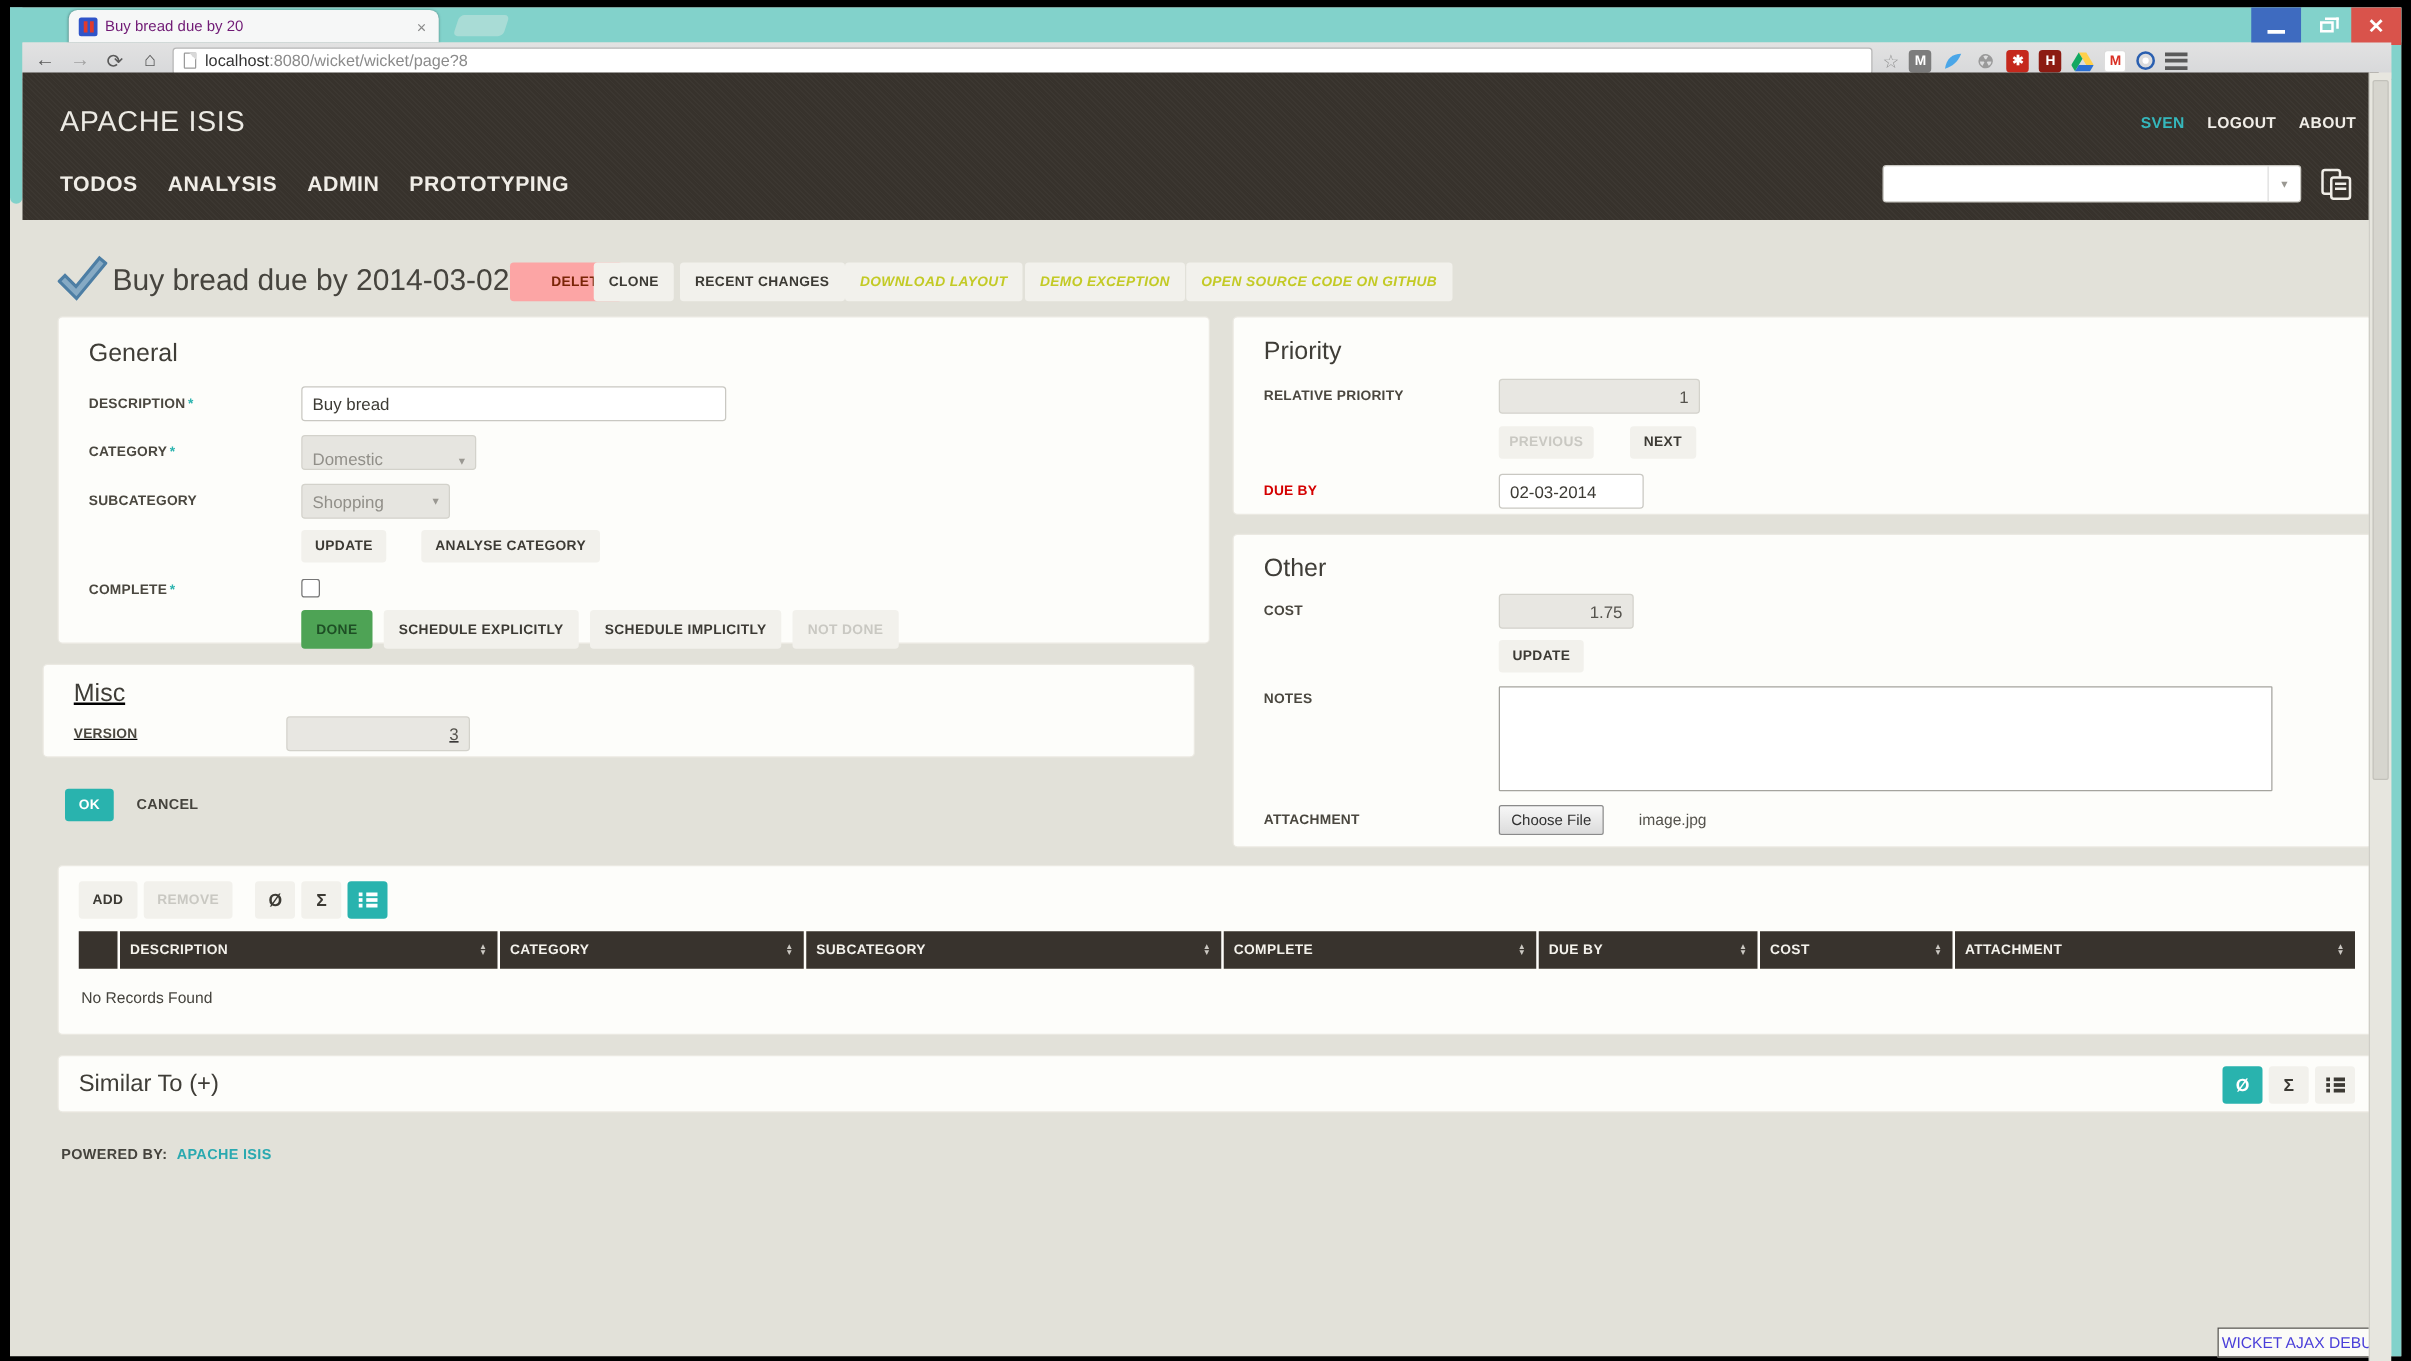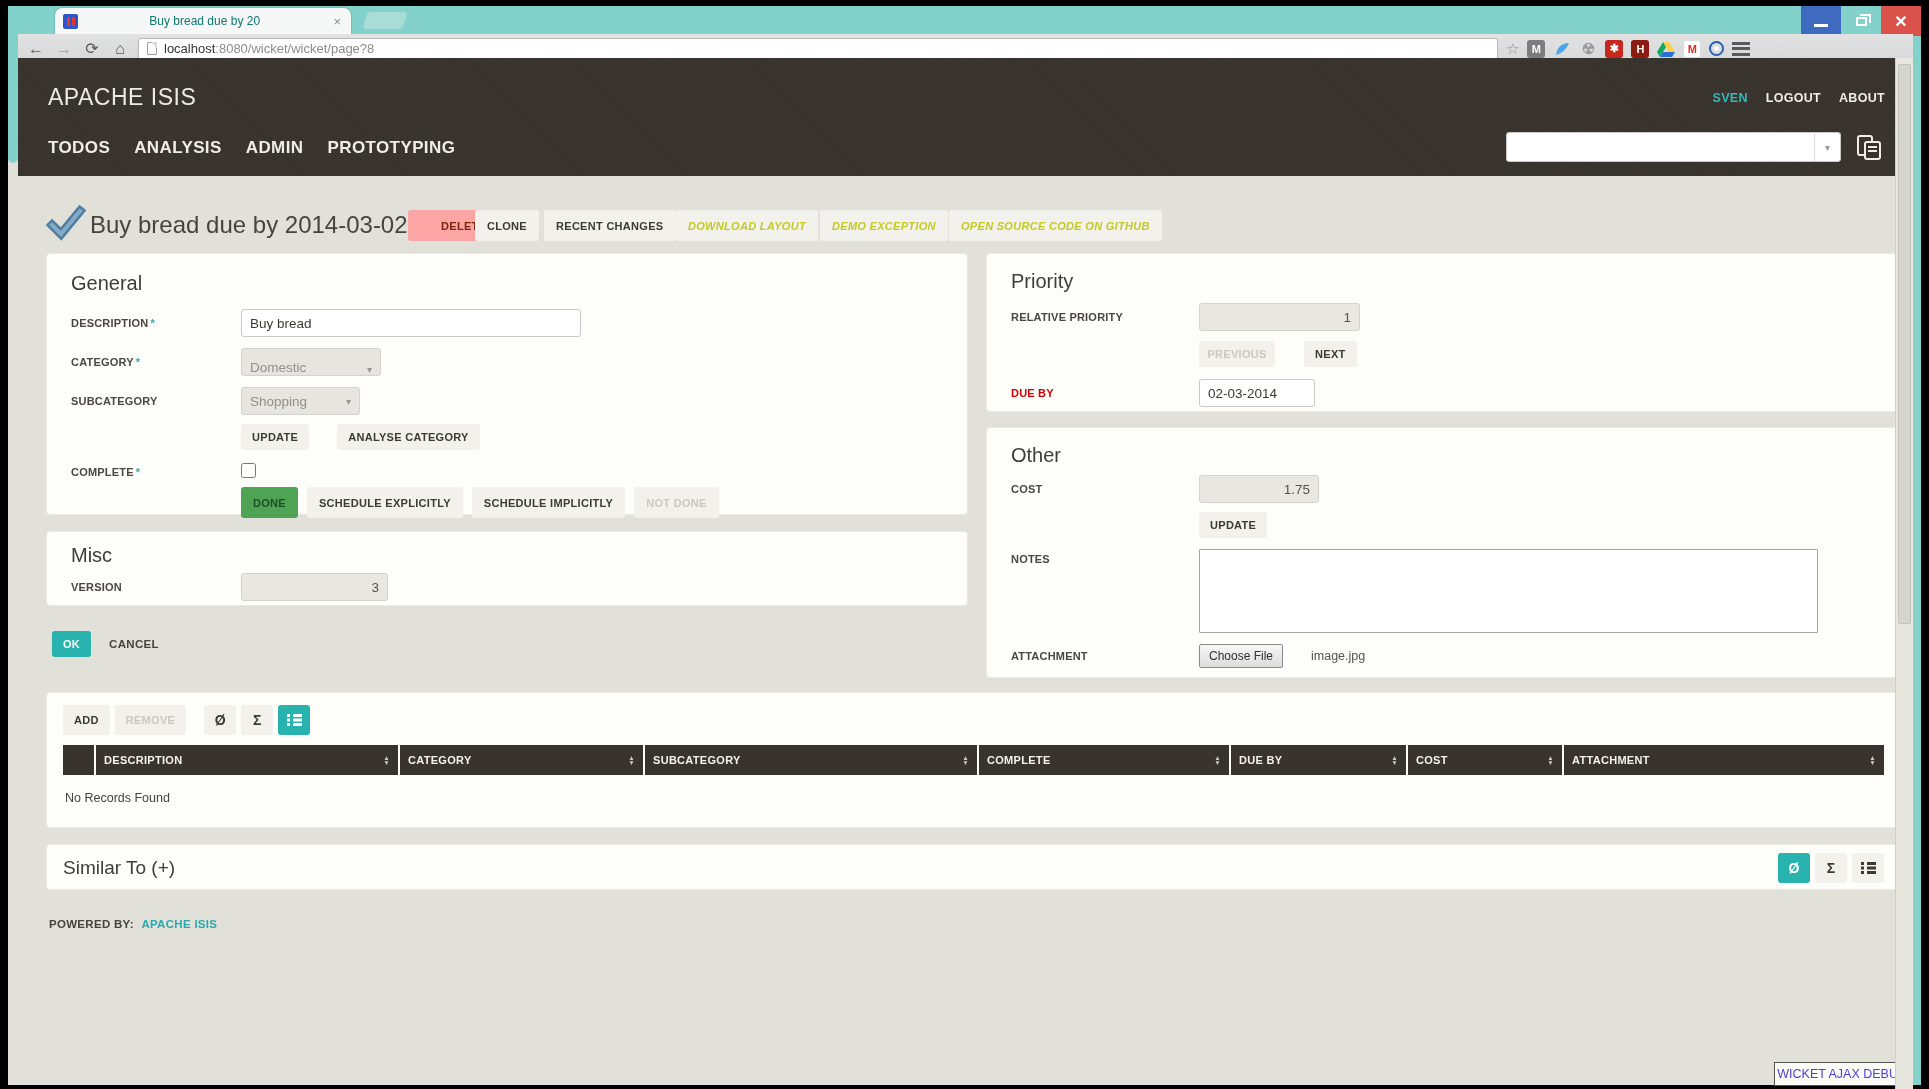--- a/index.html
+++ b/index.html
@@ -11,21 +11,21 @@
   #win { position:absolute; left:8px; top:6px; width:1913px; height:1079px; background:#e2e1d9; }
   #titlebar { position:absolute; left:0; top:0; width:100%; height:28px; background:#82d2cb; }
   #frame-right { position:absolute; right:0; top:0; width:8px; height:100%; background:#82d2cb; }
   #frame-left { position:absolute; left:0; top:0; width:10px; height:157px; background:#82d2cb; border-radius:0 0 6px 6px; }
 
   .tab { position:absolute; left:47px; top:2px; width:296px; height:26px; background:#f6f7f7;
          border-radius:7px 7px 0 0; display:flex; align-items:center; padding:0 8px; gap:6px;
          box-shadow:0 0 2px rgba(0,0,0,.35); }
   .favicon { width:15px; height:15px; background:#2f54c9; border-radius:2px; position:relative; flex:none; }
   .favicon::before { content:""; position:absolute; left:4px; top:3px; width:3px; height:9px; background:#e03a2c; box-shadow:5px 0 0 #e03a2c; }
-  .tab-title { font-size:12px; color:#0f766e; white-space:nowrap; overflow:hidden; flex:1;text-align:center; }
+  .tab-title { font-size:12px; color:#701a75; white-space:nowrap; overflow:hidden; flex:1; }
   .tab-close { font-size:13px; color:#8a8a8a; flex:none; padding:0 2px; }
   .ghost-tab { position:absolute; left:357px; top:6px; width:40px; height:17px; background:#a9dcd6;
                border-radius:4px; transform:skewX(-18deg); }
 
   .win-btn { position:absolute; top:0; height:30px; display:flex; align-items:center; justify-content:center; }
   #btn-min { left:1793px; width:40px; background:#3e6bc0; }
   #btn-min i { display:block; width:14px; height:3px; background:#fff; margin-top:8px; }
   #btn-restore { left:1833px; width:40px; background:#82d2cb; }
   #btn-restore i { display:block; width:11px; height:9px; border:2px solid #fff; background:transparent; position:relative; }
   #btn-restore i::before { content:""; position:absolute; left:2px; top:-5px; width:9px; height:7px; border:2px solid #fff; border-bottom:none; border-left:none; }
@@ -94,21 +94,21 @@
   .tinput { height:28px; border:1px solid #c9c8c2; border-radius:3px; background:#fff; font-size:13.5px; color:#3c3a34; padding:0 8px; font-family:"Liberation Sans",sans-serif; }
   .tinput.dis { background:#e8e7e2; border-color:#d3d2cb; color:#55534d; text-align:right; }
   .fselect { height:28px; background:#e6e5e0; border:1px solid #d3d2cb; border-radius:3px; display:flex; align-items:center; justify-content:space-between; padding:0 8px; font-size:13.5px; color:#918f89; }
   .fselect .dd { color:#9a9892; font-size:10px; margin-left:14px; }
   .cb { width:15px; height:15px; background:#f4f4f2; border:1px solid #c6c5bf; border-radius:2px; }
 
   #panel-general { left:38px; top:247px; width:922px; height:262px; padding:18px 24px; }
   #panel-general h2 { margin-bottom:14px; }
   #panel-general .frow { margin-bottom:11px; }
 
-  #panel-misc { left:38px; top:525px; width:922px; height:75px; padding:12px 24px; }
+  #panel-misc { left:26px; top:525px; width:922px; height:75px; padding:12px 24px;text-decoration:underline; }
   #panel-misc h2 { margin-bottom:6px; }
 
   #ok-row { position:absolute; left:44px; top:625px; display:flex; align-items:center; gap:18px;justify-content:flex-end; }
   #cancel-btn { font-size:11.5px; font-weight:bold; color:#45433d; letter-spacing:.3px; }
 
   #panel-priority { left:978px; top:247px; width:912px; height:159px; padding:16px 24px; }
   #panel-priority h2 { margin-bottom:10px; }
   #panel-other { left:978px; top:421px; width:912px; height:251px; padding:16px 24px; }
   #panel-other h2 { margin-bottom:8px; }
   .rcol .flabel { width:168px; }
@@ -303,21 +303,21 @@
       <div class="frow">
         <span class="flabel red">DUE BY</span>
         <input class="tinput" style="width: 116px;" value="02-03-2014">
       </div>
     </div>
 
     <div class="panel rcol" id="panel-other">
       <h2>Other</h2>
       <div class="frow" style="margin-bottom:9px;">
         <span class="flabel">COST</span>
-        <input class="tinput dis" style="width: 120px;" value="1.75">
+        <input class="tinput dis" style="width: 108px;" value="1.75">
       </div>
       <div class="frow" style="margin-bottom:11px;">
         <span class="flabel"></span>
         <span class="btn sm">UPDATE</span>
       </div>
       <div class="frow" style="align-items:flex-start; margin-bottom:11px;">
         <span class="flabel" style="padding-top:4px;">NOTES</span>
         <textarea id="notes-area" style=""></textarea>
       </div>
       <div class="frow">

